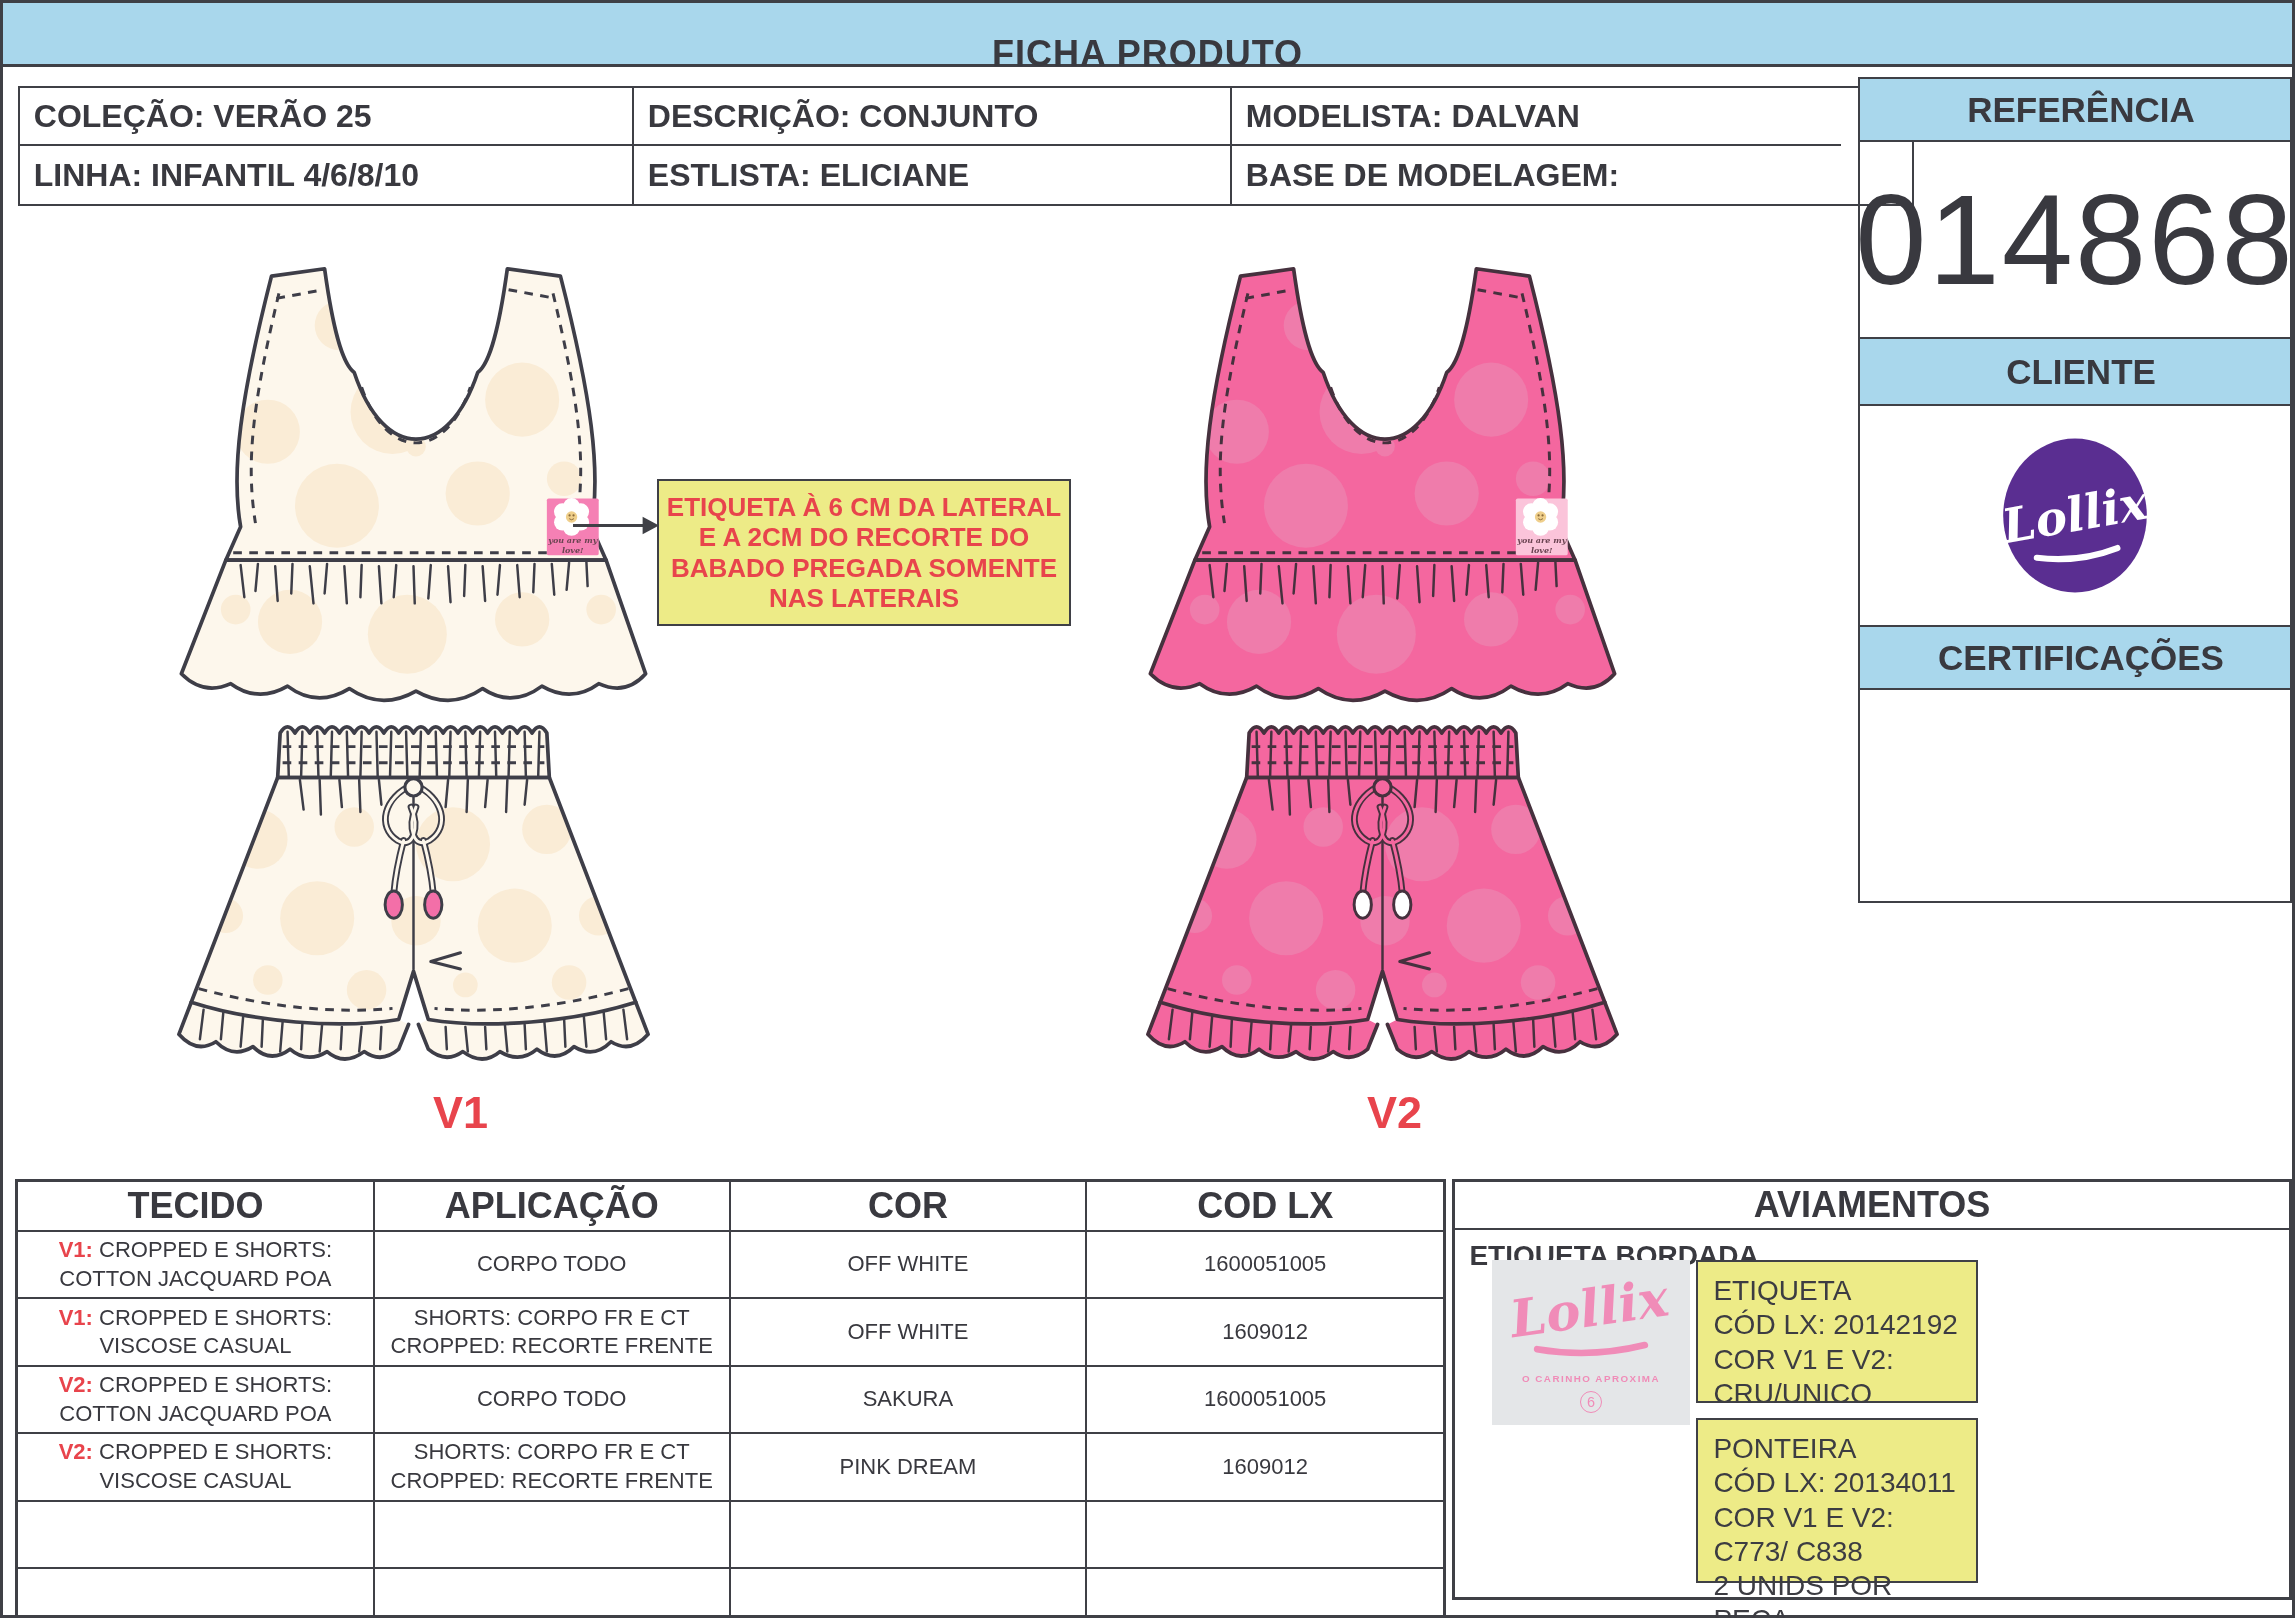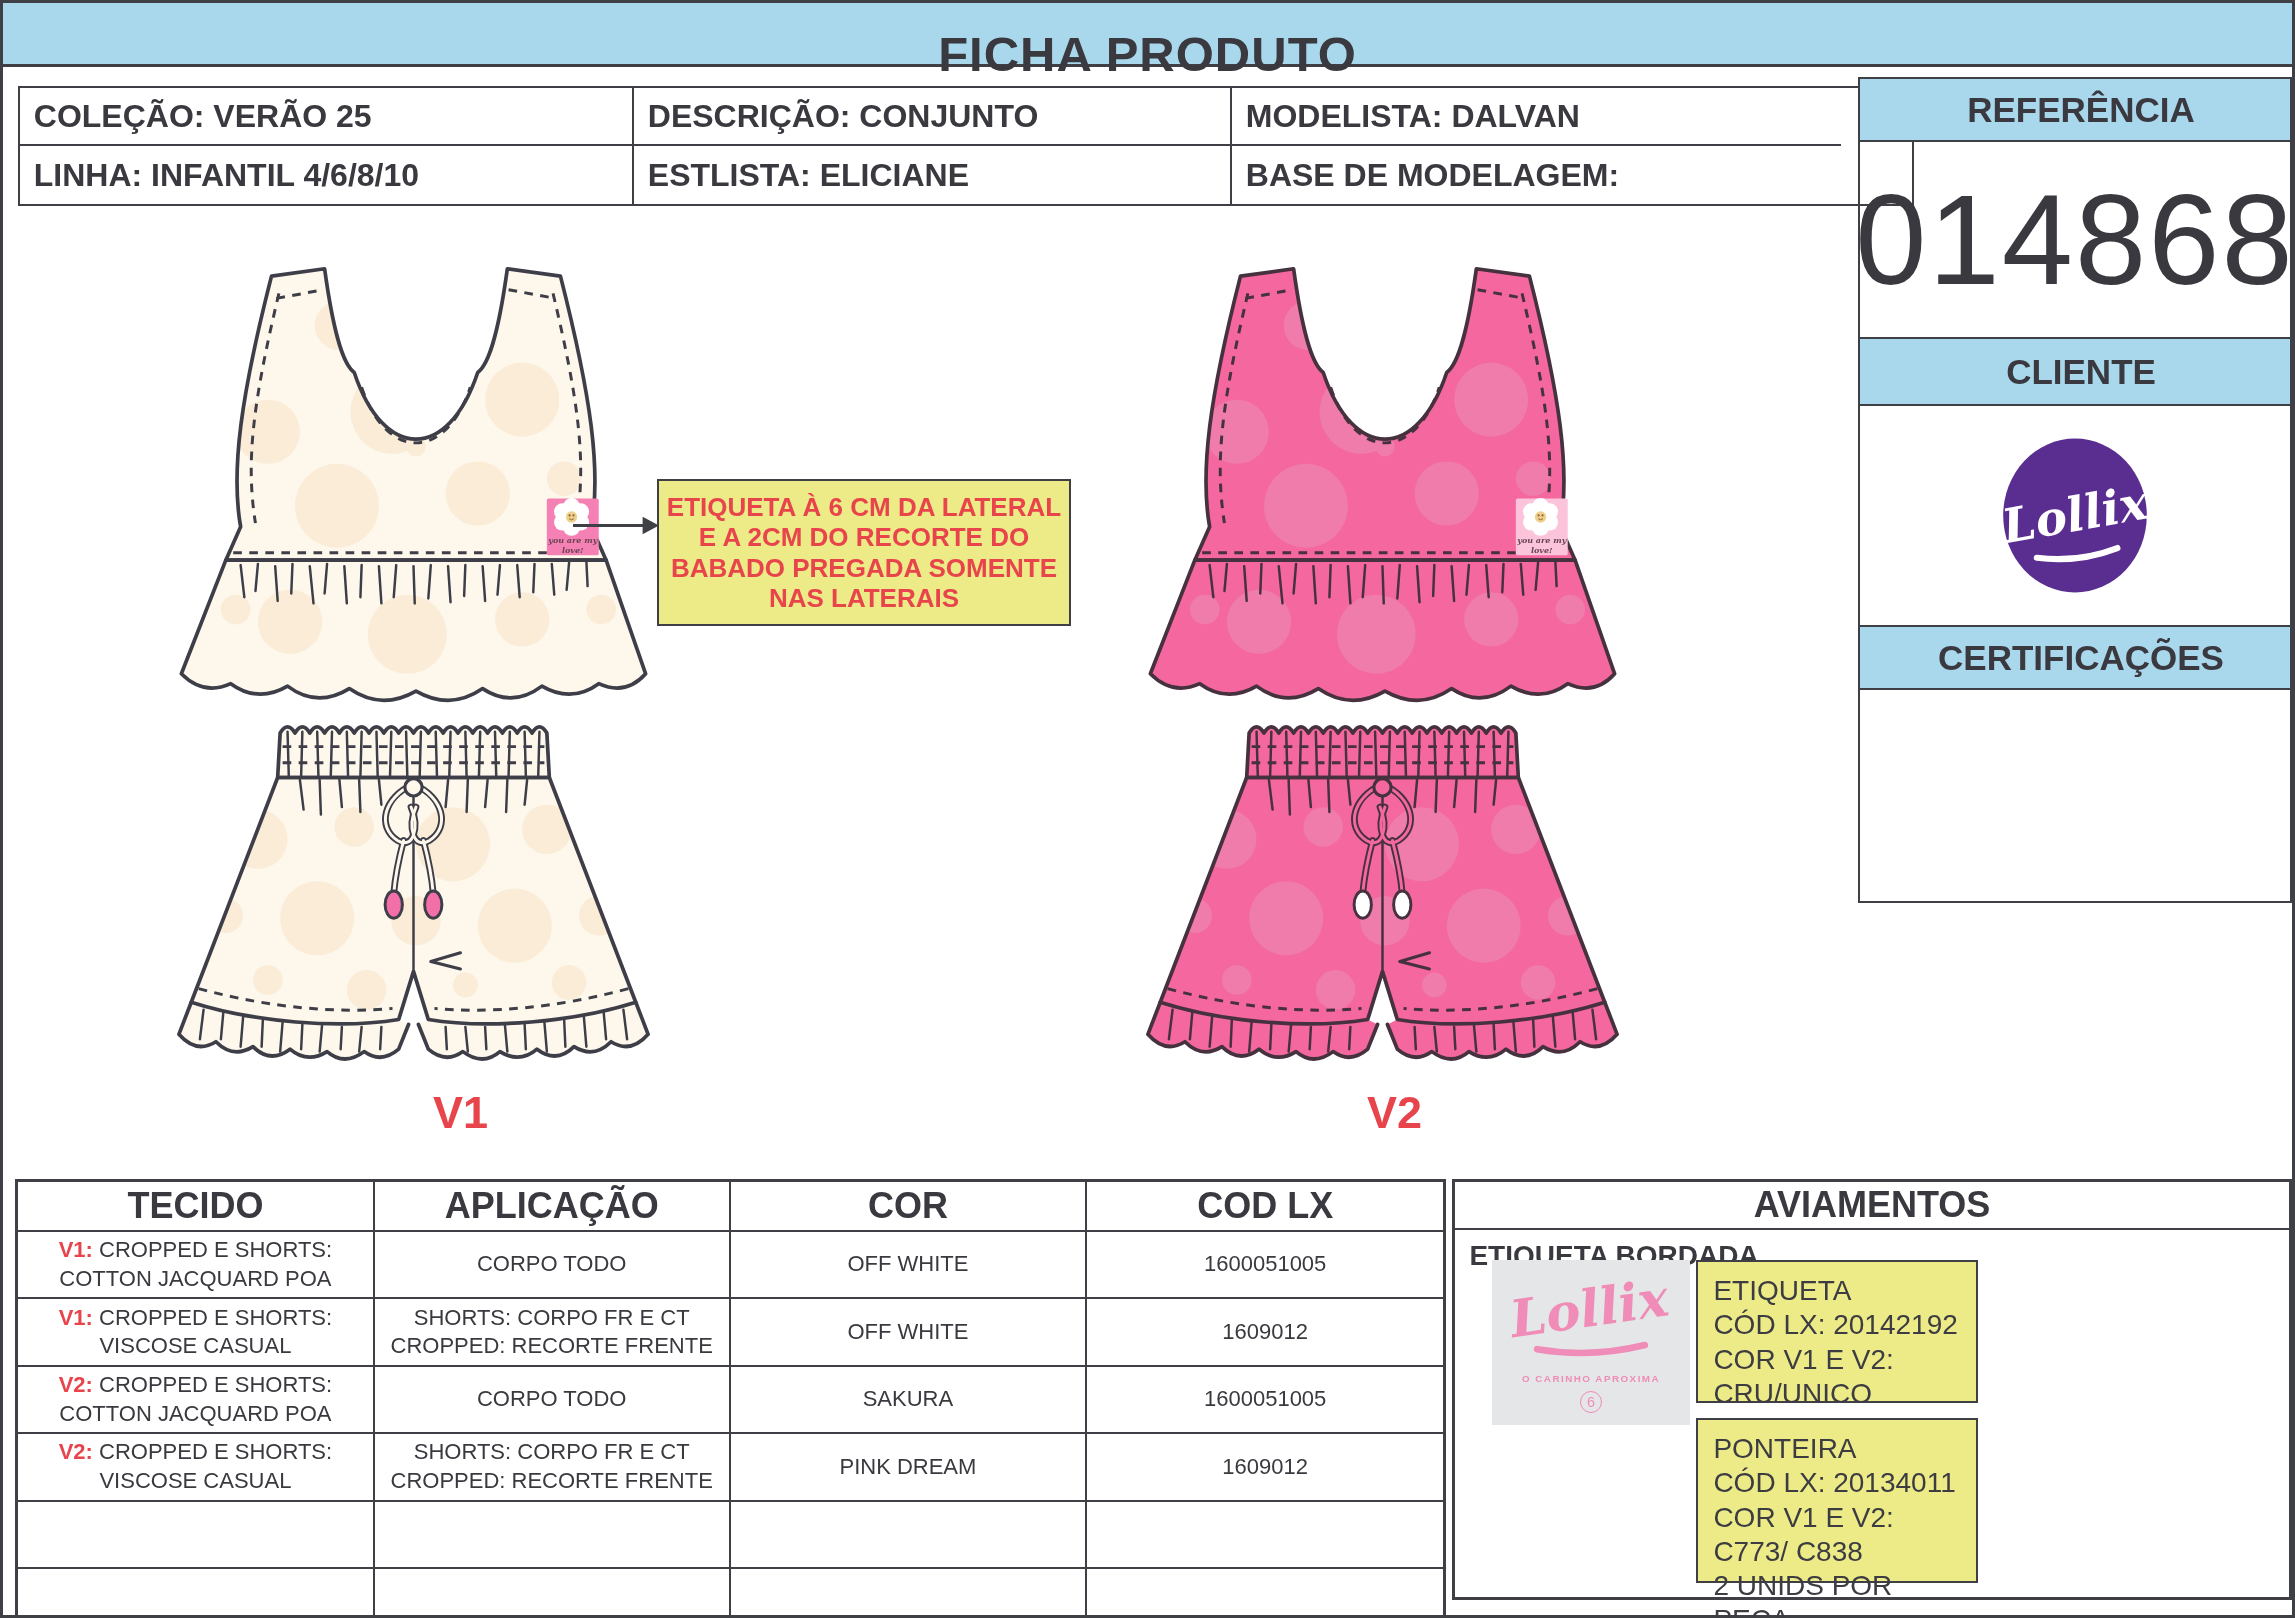--- a/index.html
+++ b/index.html
@@ -5,21 +5,21 @@
   :root{
     --blue:#A9D7EC; --yellow:#EDEB87; --red:#E8444C; --purple:#5A2E91;
     --pinkbrand:#F08CB8; --border:#3F4046; --graylabel:#E4E6E8; --ink:#39393F;
     --v1-body:#FDF7EC; --v1-dot:#FAECD6; --v1-outline:#3E3E48; --v1-tip:#F36FA8; --v1-patch:#F580B4;
     --v2-body:#F4679F; --v2-dot:#EF7CAB; --v2-outline:#46313E; --v2-tip:#FFFFFF; --v2-patch:#FBC4DA;
   }
   *{margin:0;padding:0;box-sizing:border-box;}
   html,body{width:2295px;height:1619px;background:#fff;font-family:"Liberation Sans",sans-serif;color:var(--ink);overflow:hidden;}
   .sheet{position:absolute;inset:0;border:3.6px solid var(--border);background:#fff;}
   .titlebar{position:absolute;left:0;top:0;right:0;height:64px;background:var(--blue);border-bottom:3.6px solid var(--border);display:flex;align-items:center;justify-content:center;}
-  .titlebar span{font-size:49px;font-weight:bold;letter-spacing:1px;margin-top:40px;}
+  .titlebar span{font-size:36px;font-weight:bold;letter-spacing:1px;margin-top:40px;}
   
   .infogrid{position:absolute;left:15.4px;top:83px;width:1896px;height:120px;border:2.6px solid var(--border);display:grid;grid-template-columns:614px 598px 609px;grid-template-rows:1fr 1fr;}
   .infocell{border-right:2.6px solid var(--border);border-bottom:2.6px solid var(--border);display:flex;align-items:center;padding-left:13.4px;font-size:32px;font-weight:bold;white-space:nowrap;overflow:hidden;}
   .infocell.c3{border-right:none;}
   .infocell.r2{border-bottom:none;}
   
   .sidebar{position:absolute;left:1855px;top:74px;width:434px;border:2.6px solid var(--border);}
   .sb{display:flex;align-items:center;justify-content:center;}
   .sb-bar{background:var(--blue);border-bottom:2.6px solid var(--border);font-size:35px;font-weight:bold;padding-left:12px;}
   .sb-ref{height:63px;}

